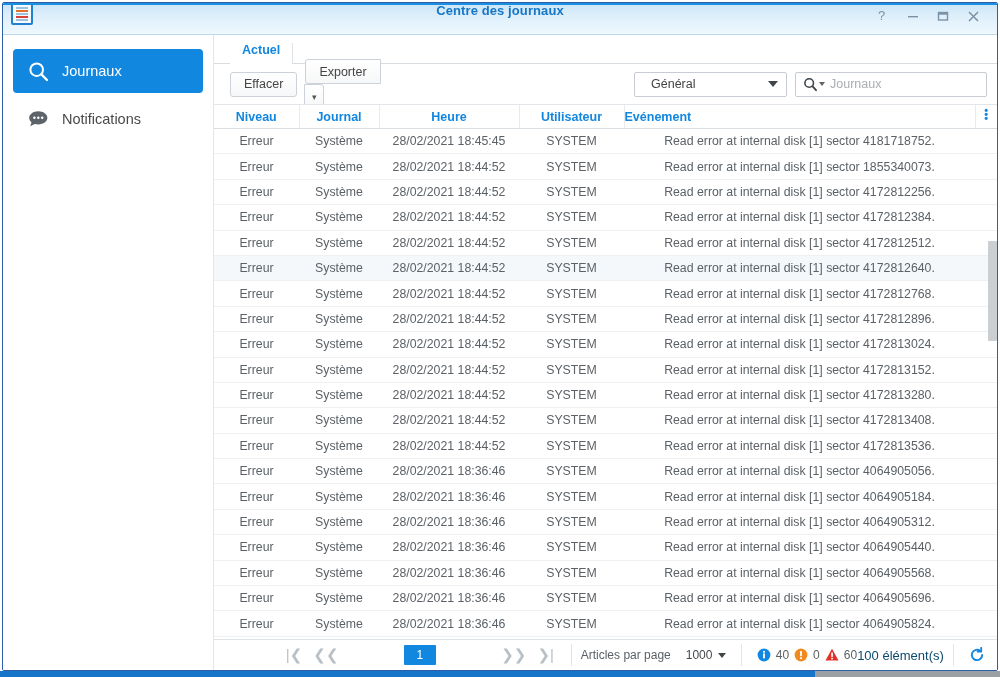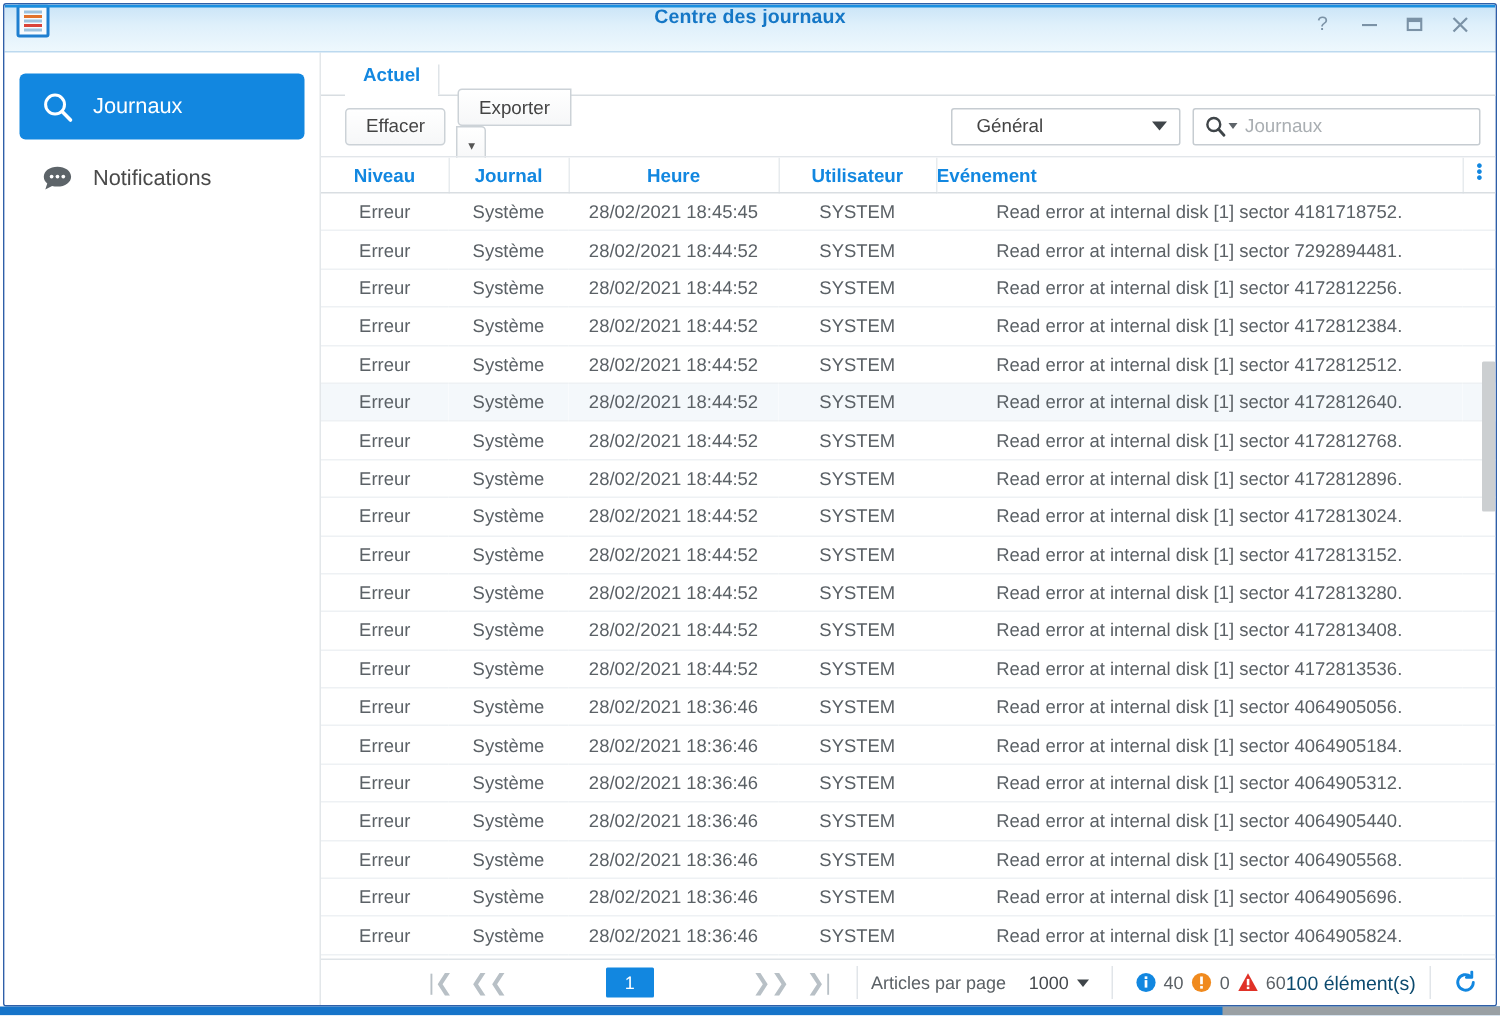--- a/index.html
+++ b/index.html
@@ -563,21 +563,21 @@
                   <td>28/02/2021 18:45:45</td>
                   <td>SYSTEM</td>
                   <td class="evt">Read error at internal disk [1] sector 4181718752.</td>
                   <td></td>
                 </tr>
                 <tr>
                   <td class="lvl">Erreur</td>
                   <td>Système</td>
                   <td>28/02/2021 18:44:52</td>
                   <td>SYSTEM</td>
-                  <td class="evt">Read error at internal disk [1] sector 7292894481.</td>
+                  <td class="evt">Read error at internal disk [1] sector 1855340073.</td>
                   <td></td>
                 </tr>
                 <tr>
                   <td class="lvl">Erreur</td>
                   <td>Système</td>
                   <td>28/02/2021 18:44:52</td>
                   <td>SYSTEM</td>
                   <td class="evt">Read error at internal disk [1] sector 4172812256.</td>
                   <td></td>
                 </tr>

